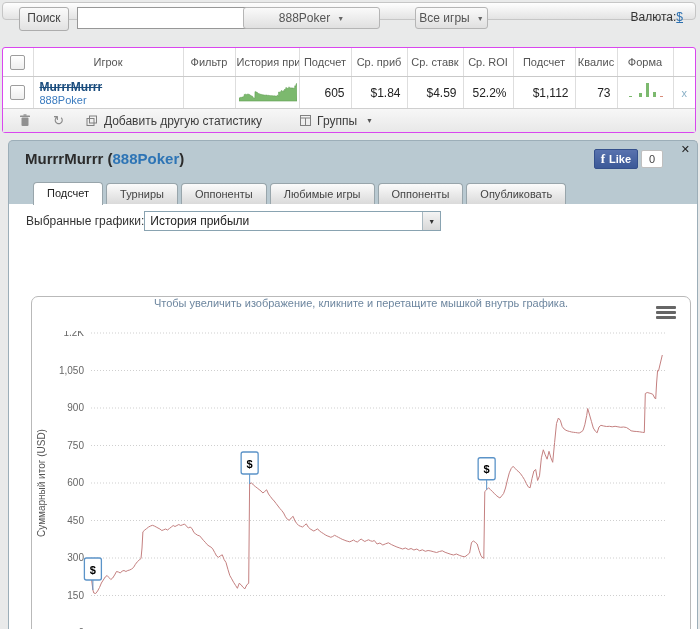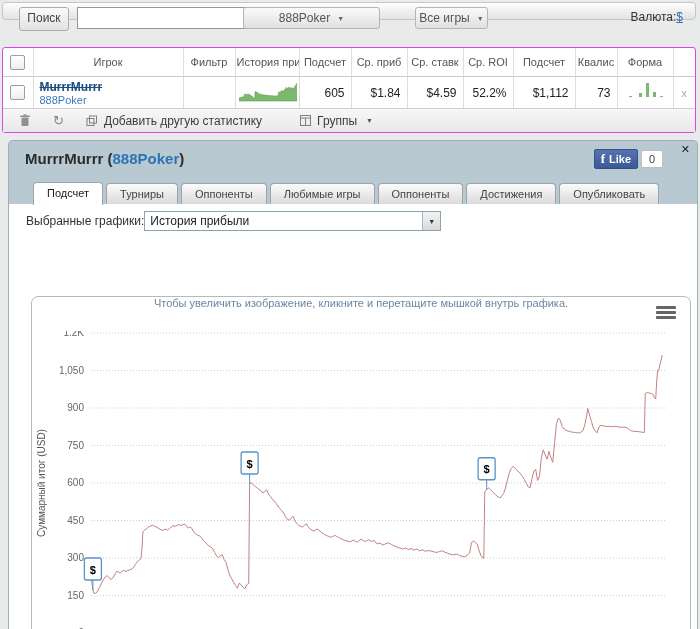--- a/index.html
+++ b/index.html
@@ -195,21 +195,20 @@
       </div>
       <div class="like-count">0</div>
     </div>
     <div class="panel-close">✕</div>
     <div class="tabs-row" id="tabs-row">
         <div class="tab active">Подсчет</div>
         <div class="tab">Турниры</div>
         <div class="tab">Оппоненты</div>
         <div class="tab">Любимые игры</div>
         <div class="tab">Оппоненты</div>
-        <div class="tab">Достижения</div>
         <div class="tab">Опубликовать</div>
       </div>
     <div class="panel-body">
       <div class="select-row">
         <span>Выбранные графики:</span>
         <div class="select-box">
           <span class="val">История прибыли</span>
           <span class="select-arrow-btn">▼</span>
         </div>
       </div>

